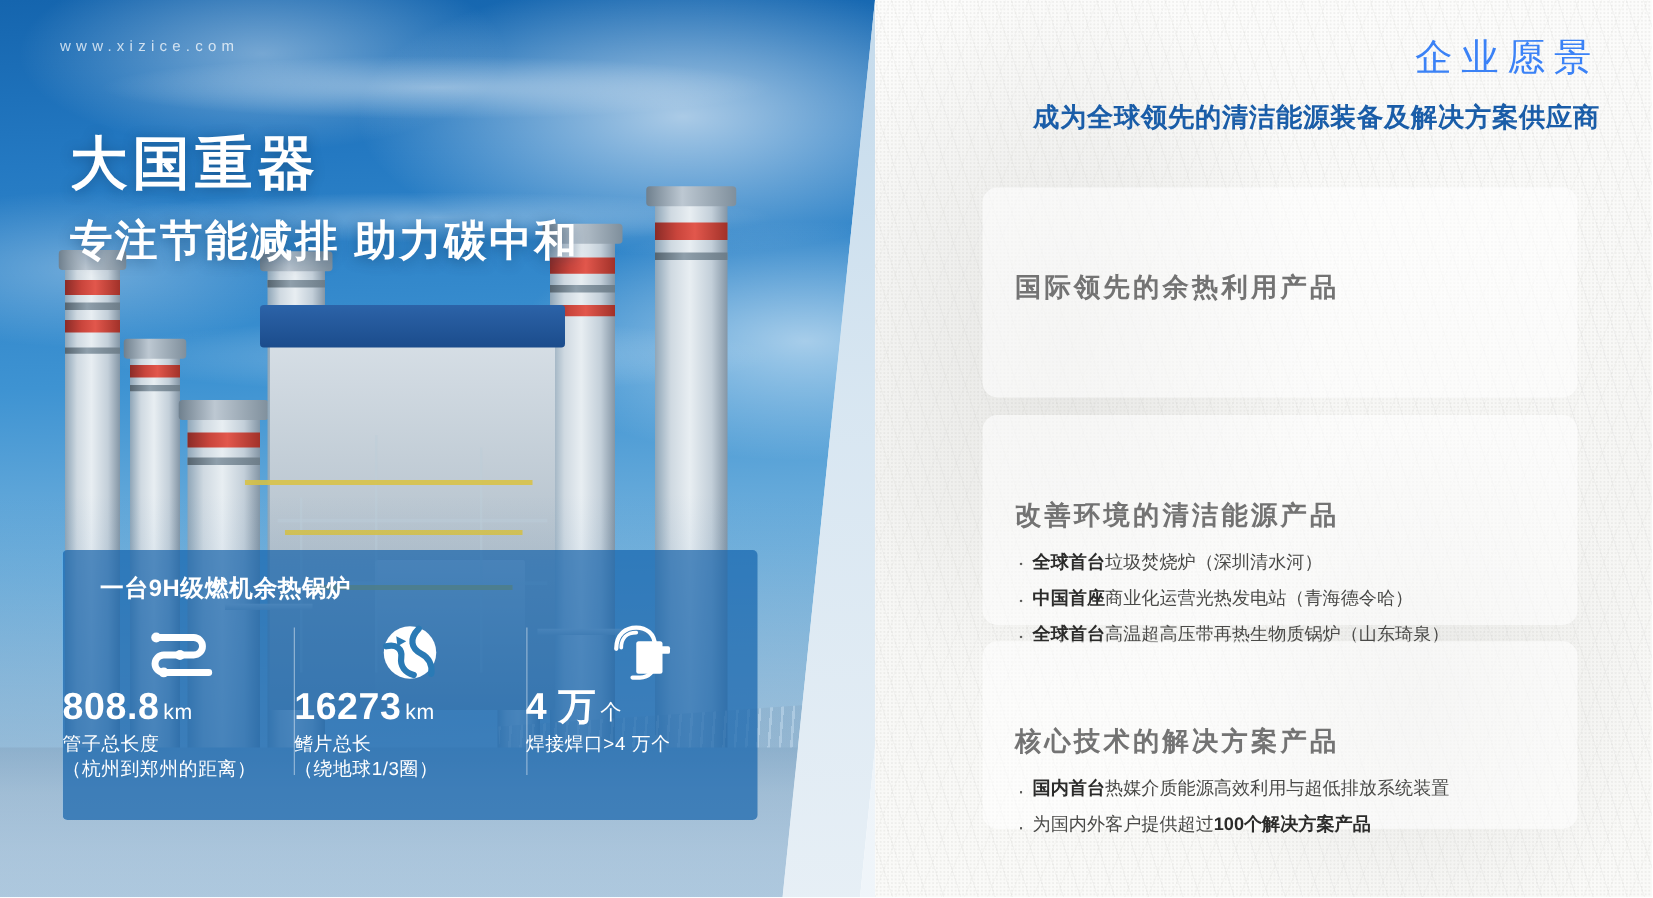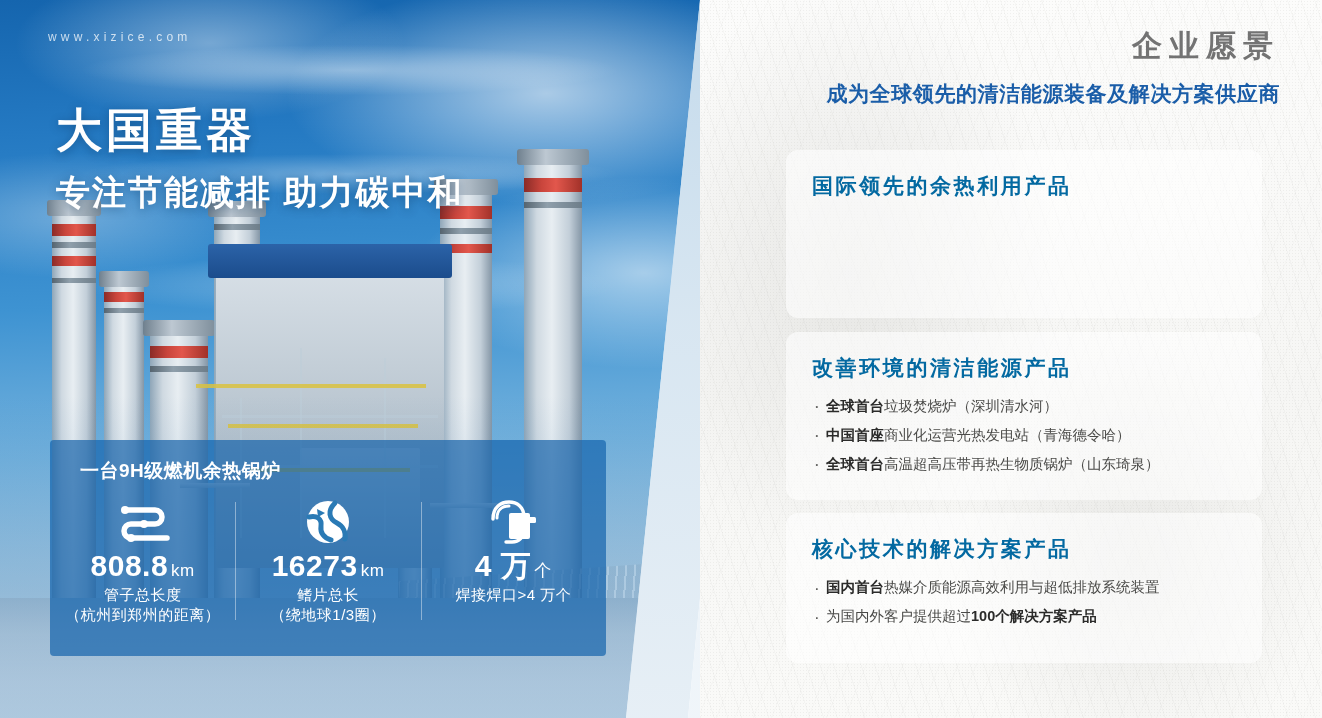--- a/index.html
+++ b/index.html
@@ -83,21 +83,21 @@
     position:absolute; left:50px; top:440px; width:556px; height:216px;
     background:rgba(27,101,170,.72);
     border-radius:4px;
     backdrop-filter:saturate(120%);
   }
   .stats-title{
     position:absolute; left:30px; top:18px;
     color:#fff; font-size:19px; font-weight:700; letter-spacing:.5px;
   }
   .stat-row{ position:absolute; left:0; top:58px; width:100%; height:150px; display:flex; }
-  .stat{ flex:1; position:relative; text-align:center; color:#fff; }
+  .stat{ flex:1; position:relative; color:#fff; }
   .stat + .stat::before{
     content:""; position:absolute; left:0; top:4px; width:1px; height:118px;
     background:rgba(255,255,255,.42);
   }
   .stat-ico{ height:48px; display:flex; align-items:center; justify-content:center; }
   .stat-ico svg{ display:block; }
   .stat-val{ margin-top:4px; font-size:30px; font-weight:700; line-height:1.05; letter-spacing:.5px; }
   .stat-val .unit{ font-size:17px; font-weight:400; margin-left:3px; }
   .stat-l1{ margin-top:4px; font-size:15px; letter-spacing:.5px; }
   .stat-l2{ margin-top:1px; font-size:15px; letter-spacing:.5px; }
@@ -137,39 +137,40 @@
   }
   .rp-noise{
     position:absolute; inset:0; opacity:.55;
     background-image:
       radial-gradient(rgba(180,180,176,.30) .6px, rgba(255,255,255,0) .7px);
     background-size:3px 3px;
   }
 
   .vision-title{
     position:absolute; right:42px; top:26px;
-    color:#737373; font-size:30px; font-weight:700; letter-spacing:7px;
+    color:#3b82f6; font-size:30px; font-weight:400; letter-spacing:7px;
   }
   .vision-sub{
     position:absolute; right:42px; top:80px;
     color:#1a5da8; font-size:21px; font-weight:700; letter-spacing:.6px; white-space:nowrap;
   }
 
   .card{
     position:absolute; left:86px; width:476px;
     background:rgba(255,255,255,.60);
     border-radius:12px;
     padding:22px 26px 18px 26px;
   }
   .card1{ top:150px; height:168px; }
   .card2{ top:332px; height:168px;font-family:Liberation Serif, serif; }
   .card3{ top:513px; height:150px; }
   .card-title{
-    color:#0369a1; font-size:21px; font-weight:700; letter-spacing:2.6px;
+    color:#737373; font-size:21px; font-weight:700; letter-spacing:2.6px;
     margin-bottom:14px;
+    margin-top:44px;
   }
   .bullets{ list-style:none; }
   .bullets li{
     position:relative; padding-left:14px; margin-bottom:7px;
     font-size:14.5px; color:#4a4a48; line-height:1.5; white-space:nowrap;
   }
   .bullets li::before{
     content:"·"; position:absolute; left:2px; top:-1px; color:#5a5a58; font-size:17px; line-height:1.5;
   }
   .bullets b{ color:#2b2b2a; font-weight:700; }

